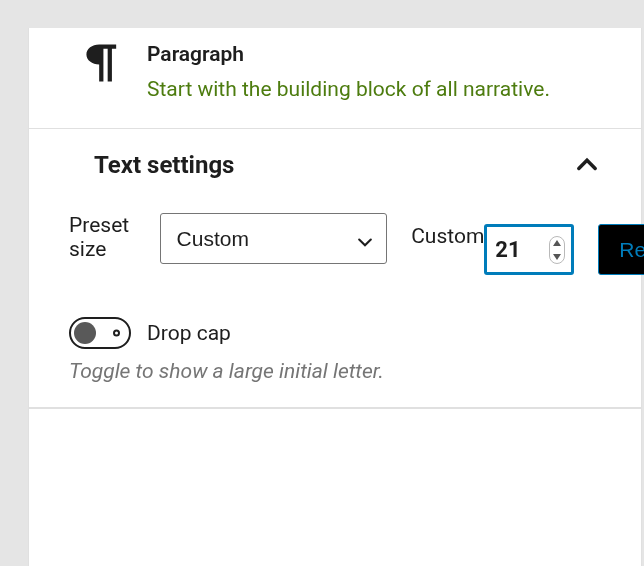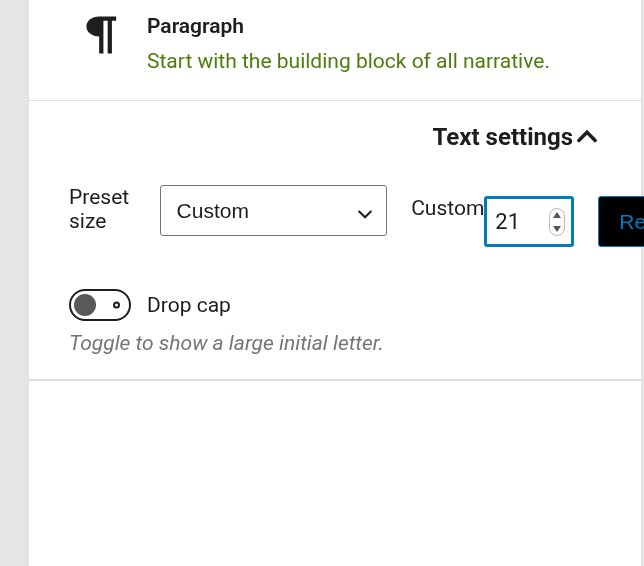--- a/index.html
+++ b/index.html
@@ -15,20 +15,21 @@
     margin-left: 28px;
     width: 614px;
     height: 566px;
     border-left: 1px solid #e0e0e0;
     border-right: 1px solid #e0e0e0;
   }
   .block-card {
     display: flex;
     padding: 14px 40px 24px 56px;
     border-bottom: 1px solid #e0e0e0;
+    margin-top: 28px;
   }
   .block-card .icon {
     width: 36px;
     margin-right: 26px;
     display: flex;
     align-items: flex-start;
     padding-top: 2px;
   }
   .block-card .meta { flex: 1; }
   .block-title {
@@ -41,21 +42,21 @@
     line-height: 1.45;
     color: #4d7c0f;
   }
   .panel {
     padding: 22px 40px 24px 40px;
     border-bottom: 1px solid #e0e0e0;
   }
   .panel-header {
     display: flex;
     align-items: center;
-    justify-content: flex-end;
+    justify-content: space-between;
     margin-bottom: 34px;
     margin-left: 25px;
   }
   .panel-title {
     font-size: 24px;
     font-weight: 700;
     color: #1e1e1e;
   }
   .chev { width: 28px; height: 28px; }
   .panel-row {
@@ -105,20 +106,21 @@
   }
   .num-wrap input {
     border: none;
     width: 52px;
     height: 100%;
     padding-left: 8px;
     font-size: 22px;
     outline: none;
     font-family: inherit;
     color: #1e1e1e;
+    font-weight: bold;
   }
   .spinner {
     position: absolute;
     right: 6px;
     top: 50%;
     transform: translateY(-50%);
     width: 16px;
     height: 28px;
     border: 1px solid #b9b9b9;
     border-radius: 9px;

